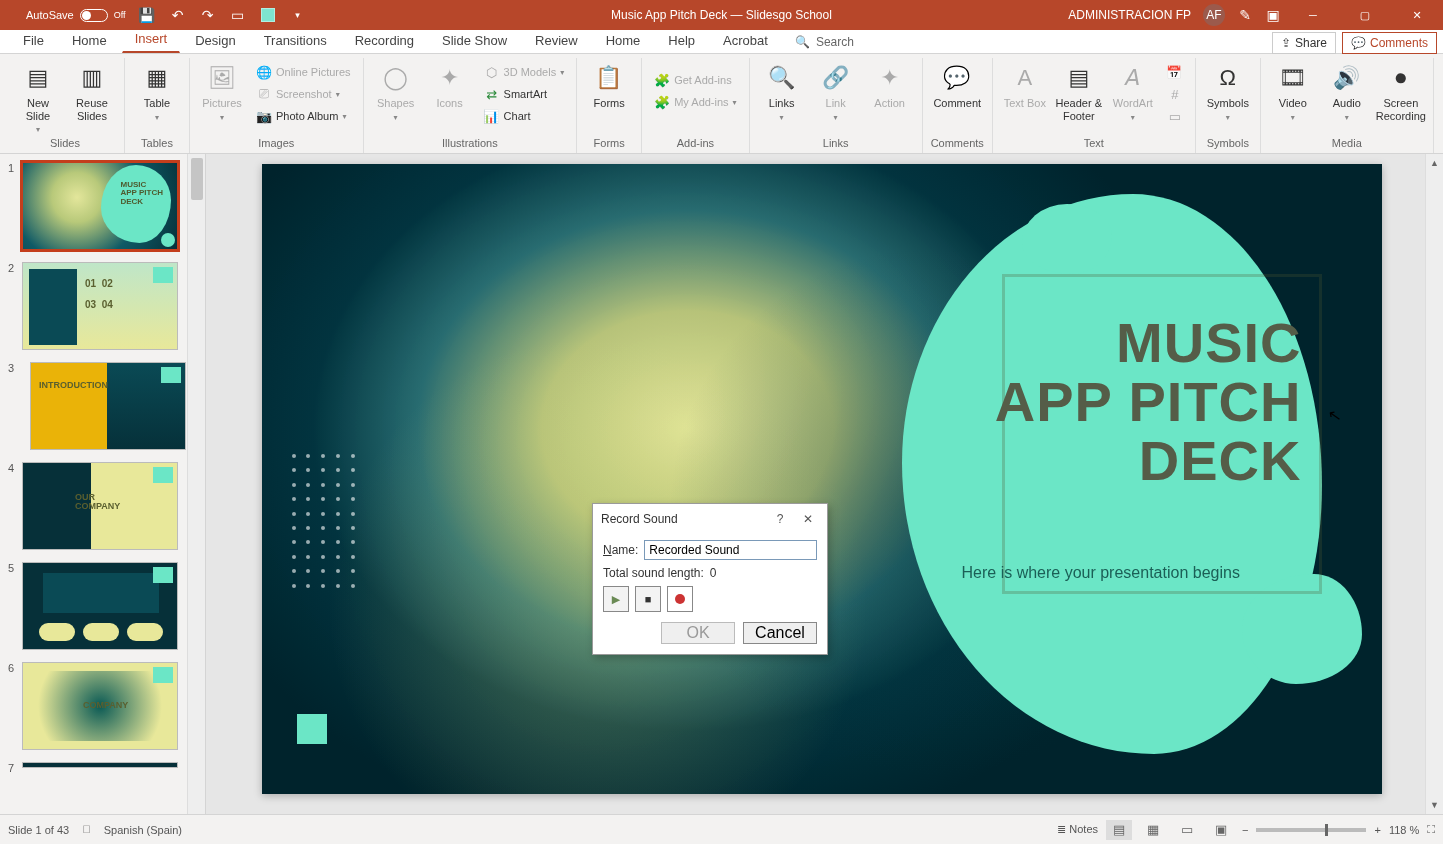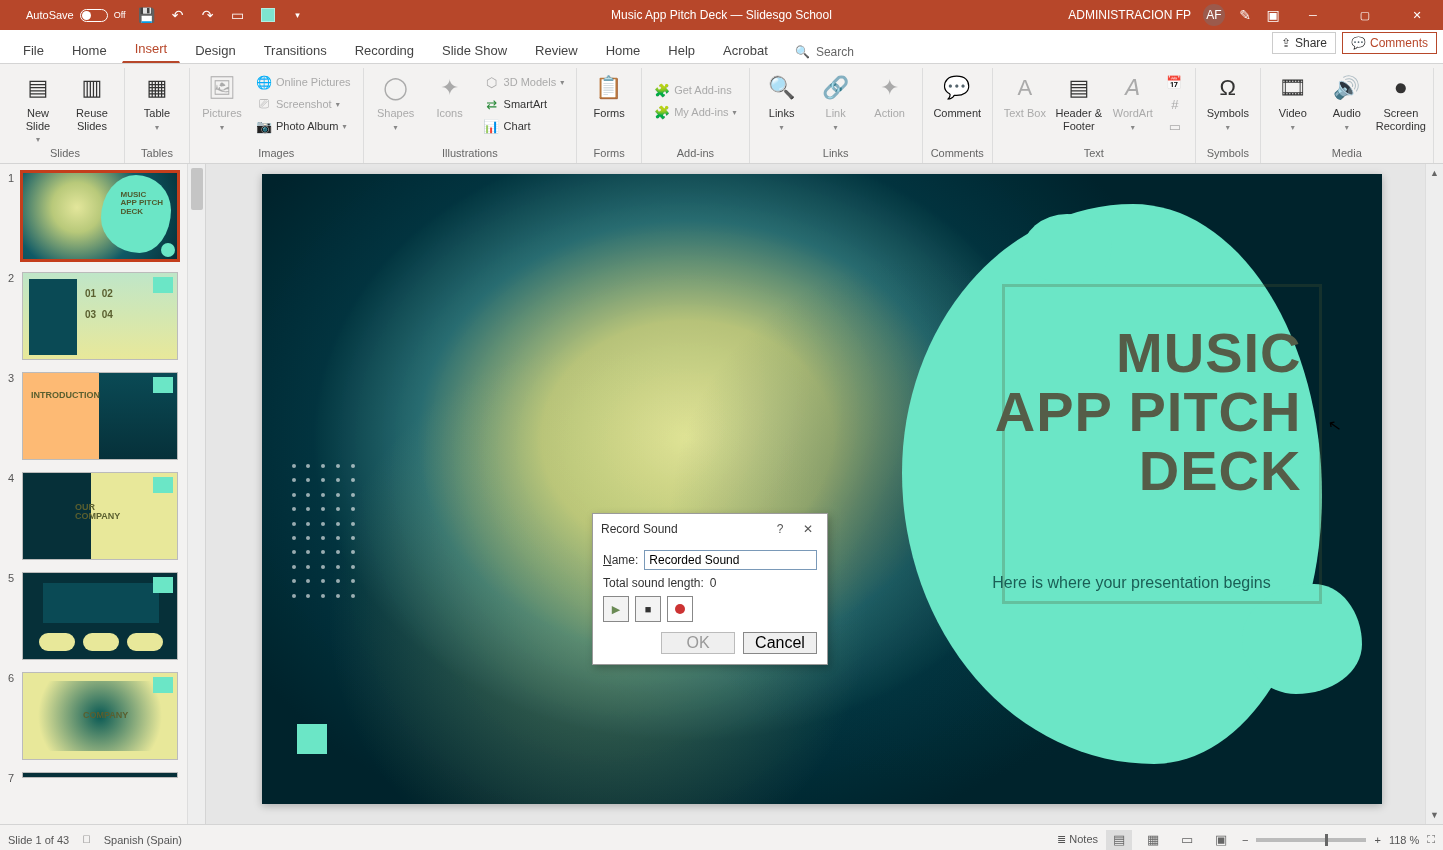--- a/index.html
+++ b/index.html
@@ -12,21 +12,21 @@
   .toggle { width:28px; height:13px; border:1px solid #fff; border-radius:8px; position:relative; }
   .toggle::after { content:""; width:9px; height:9px; background:#fff; border-radius:50%; position:absolute; top:1px; left:1px;}
   .qat-icon { width:16px; height:16px; display:flex; align-items:center; justify-content:center; color:#fff; font-size:14px;}
   .doc-title { position:absolute; left:50%; transform:translateX(-50%); font-size:12px; }
   .titlebar .right { margin-left:auto; display:flex; align-items:center; gap:12px; padding-right:6px;}
   .avatar { width:22px; height:22px; border-radius:50%; background:#9b5a4c; display:flex; align-items:center; justify-content:center; font-size:12px;}
   .winbtn { width:40px; height:30px; display:flex; align-items:center; justify-content:center; font-size:11px;}
   .color-swatch{width:14px;height:14px;background:#7ee4cf;border:1px solid #fff6;}
 
   
-  .tabs { height:34px; background:#fff; border-bottom:1px solid #d4d4d4; display:flex; align-items:flex-end; padding-left:10px; gap:2px; position:relative;}
+  .tabs { height:24px; background:#fff; border-bottom:1px solid #d4d4d4; display:flex; align-items:flex-end; padding-left:10px; gap:2px; position:relative;}
   .tab { padding:6px 12px 5px; font-size:13px; color:#444; cursor:pointer; border:1px solid transparent; border-bottom:none;}
   .tab.active { color:#B7472A; border-bottom:2px solid #B7472A; }
   .tabs .search { margin-left:8px; color:#666; display:flex; align-items:center; gap:6px; padding:4px;}
   .tabs .right-actions { position:absolute; right:6px; top:2px; display:flex; gap:6px;}
   .share-btn,.comments-btn{border:1px solid #ccc; padding:3px 8px; font-size:12px; display:flex; align-items:center; gap:4px;}
   .comments-btn{color:#B7472A; border-color:#B7472A;}
 
   
   .ribbon { height:100px; background:#f3f2f1; border-bottom:1px solid #d4d4d4; display:flex; padding:4px 6px 0; user-select:none;}
   .group { border-right:1px solid #ddd; padding:0 8px; display:flex; flex-direction:column; align-items:center; }
@@ -70,21 +70,21 @@
      radial-gradient(circle at 60% 55%, rgba(10,60,70,.45) 0%, transparent 35%),
      radial-gradient(circle at 30% 70%, rgba(200,210,120,.35) 0%, transparent 30%);}
   .mainblob1{position:absolute;right:60px;top:30px;width:420px;height:560px;background:#6be6c6;border-radius:55% 45% 40% 60%/48% 52% 48% 52%;}
   .mainblob2{position:absolute;right:20px;bottom:110px;width:120px;height:110px;background:#6be6c6;border-radius:60% 40% 55% 45%/50% 55% 45% 50%;}
   .mainblob3{position:absolute;right:270px;top:40px;width:90px;height:70px;background:#6be6c6;border-radius:50% 50% 45% 55%/55% 45% 55% 45%;}
   .sqframe{position:absolute;right:60px;top:110px;width:320px;height:320px;border:3px solid #4e5b2f44;}
   .dotsgrid{position:absolute;left:30px;top:290px;width:70px;height:140px;display:grid;grid-template-columns:repeat(5,1fr);grid-template-rows:repeat(10,1fr);gap:4px;}
   .dotsgrid div{width:4px;height:4px;background:#fff9;border-radius:50%;}
   .smsq{position:absolute;left:35px;bottom:50px;width:30px;height:30px;background:#6be6c6;}
   .slide-title{position:absolute;right:80px;top:150px;width:320px;text-align:right;font-family:'Arial Black',sans-serif;font-weight:900;font-size:56px;line-height:1.05;color:#555d48;letter-spacing:1px;}
-  .slide-sub{position:absolute;right:80px;top:400px;width:340px;text-align:center;color:#1b5f56;font-size:16px;}
+  .slide-sub{position:absolute;right:80px;top:400px;width:340px;text-align:left;color:#1b5f56;font-size:16px;}
 
   .vscroll{position:absolute;right:0;top:0;width:18px;height:100%;background:#eee;border-left:1px solid #ddd;}
   .vscroll .arrow{height:18px;display:flex;align-items:center;justify-content:center;font-size:9px;color:#666;}
   .vscroll .track{position:absolute;top:18px;bottom:18px;left:0;right:0;}
 
   .cursor{position:absolute;left:1122px;top:252px;font-size:16px;color:#000;transform:rotate(-10deg);}
 
   
   .dialog{position:absolute;left:592px;top:349px;width:236px;background:#fff;border:1px solid #9a9a9a;box-shadow:2px 3px 8px rgba(0,0,0,.25);font-size:12px;z-index:10;}
   .dlg-title{height:30px;display:flex;align-items:center;padding:0 8px;gap:6px;}
@@ -373,21 +373,21 @@
         <div class="thumb-num">2</div>
       <div class="thumb" style="background:linear-gradient(#bfe6c8,#e8e89a);">
         <div style="position:absolute;left:6px;top:6px;width:48px;height:76px;background:#0a4a55;"></div>
         <div class="t-text" style="left:62px;top:16px;font-size:10px;color:#5a5f2f;">01&nbsp;&nbsp;02<br><br>03&nbsp;&nbsp;04</div>
         <div style="position:absolute;right:4px;top:4px;width:20px;height:16px;background:#6be6c6;"></div>
       </div>
       </div>
 
     <div class="thumb-wrap">
         <div class="thumb-num">3</div>
-      <div class="thumb" style="background:#fdba74;">
+      <div class="thumb" style="background:#eab308;margin-left:8px;">
         <div style="position:absolute;right:0;top:0;width:78px;height:88px;background:linear-gradient(#0a4a55,#063039);"></div>
         <div class="t-text" style="left:8px;top:18px;font-size:9px;color:#5a5f2f;">INTRODUCTION</div>
         <div style="position:absolute;right:4px;top:4px;width:20px;height:16px;background:#6be6c6;"></div>
       </div>
       </div>
 
     <div class="thumb-wrap">
         <div class="thumb-num">4</div>
       <div class="thumb" style="background:#e8e89a;">
         <div style="position:absolute;left:0;top:0;width:68px;height:88px;background:#063039;"></div>

